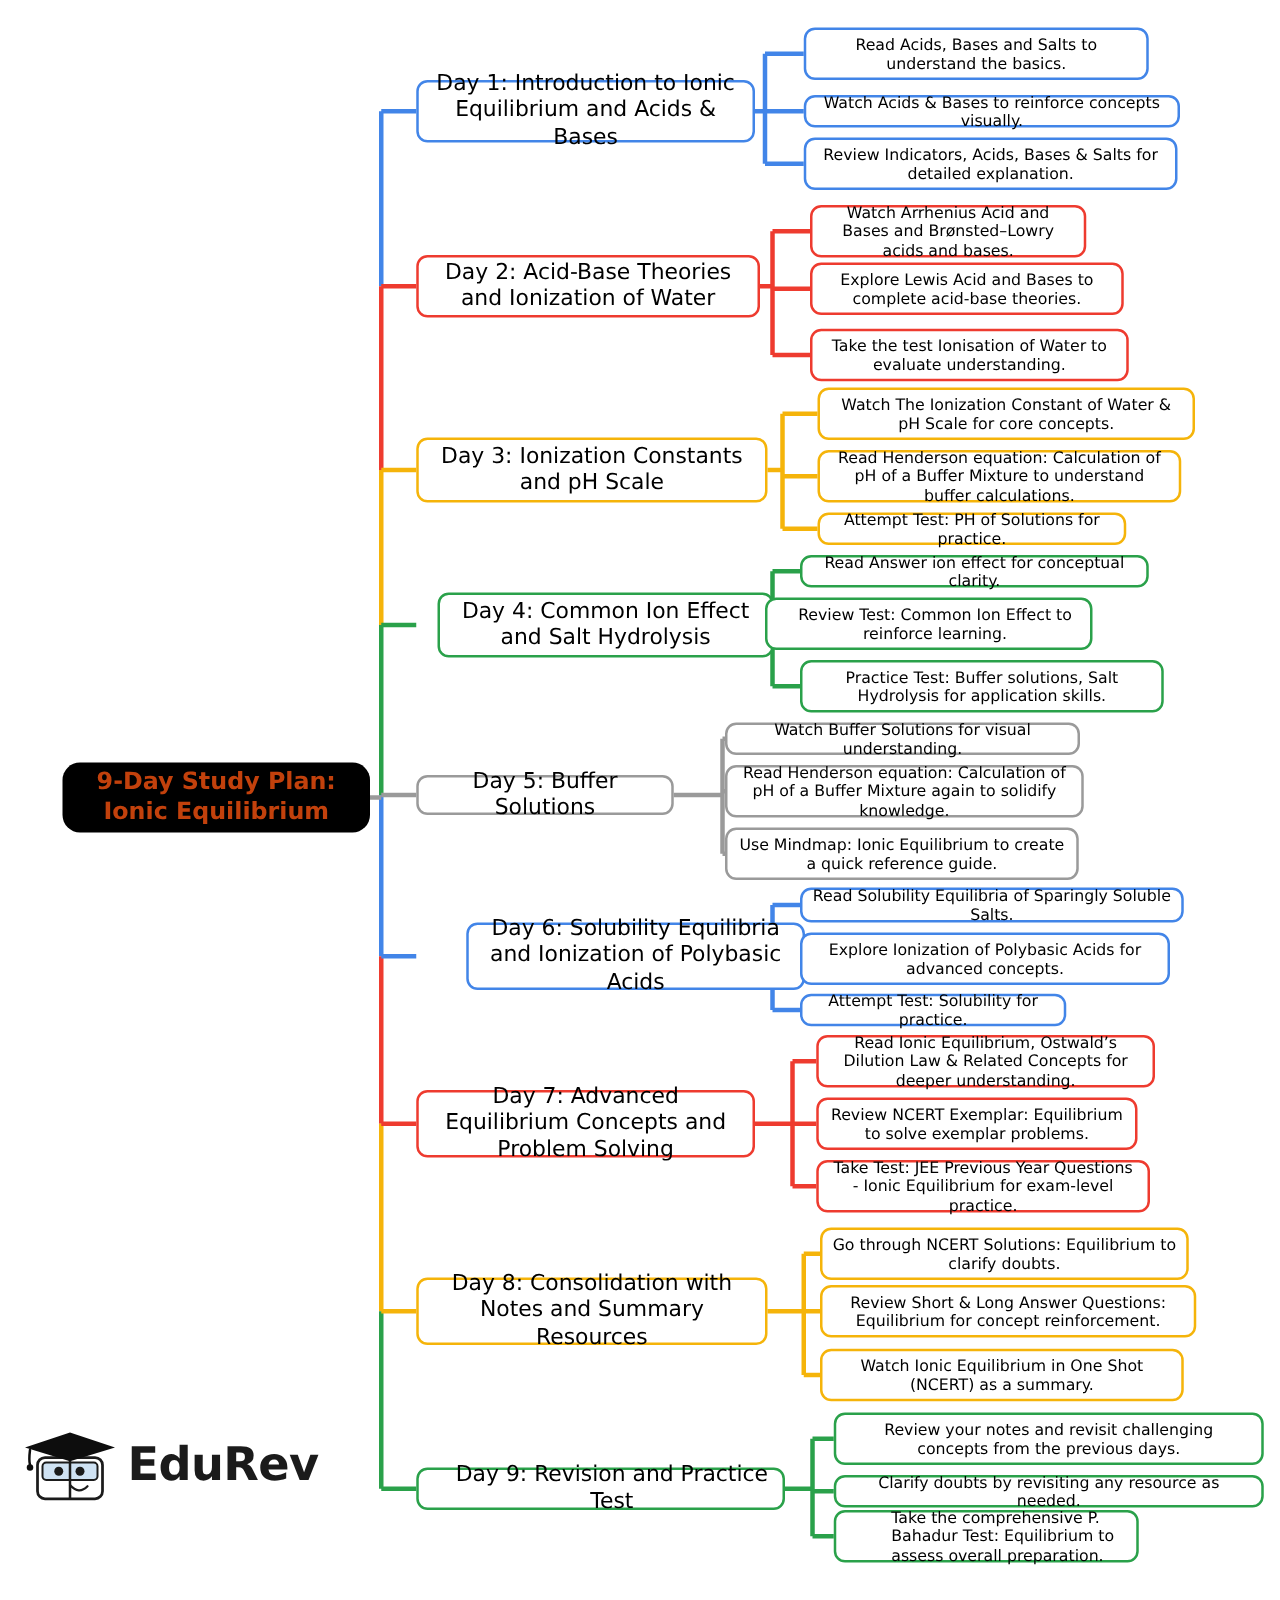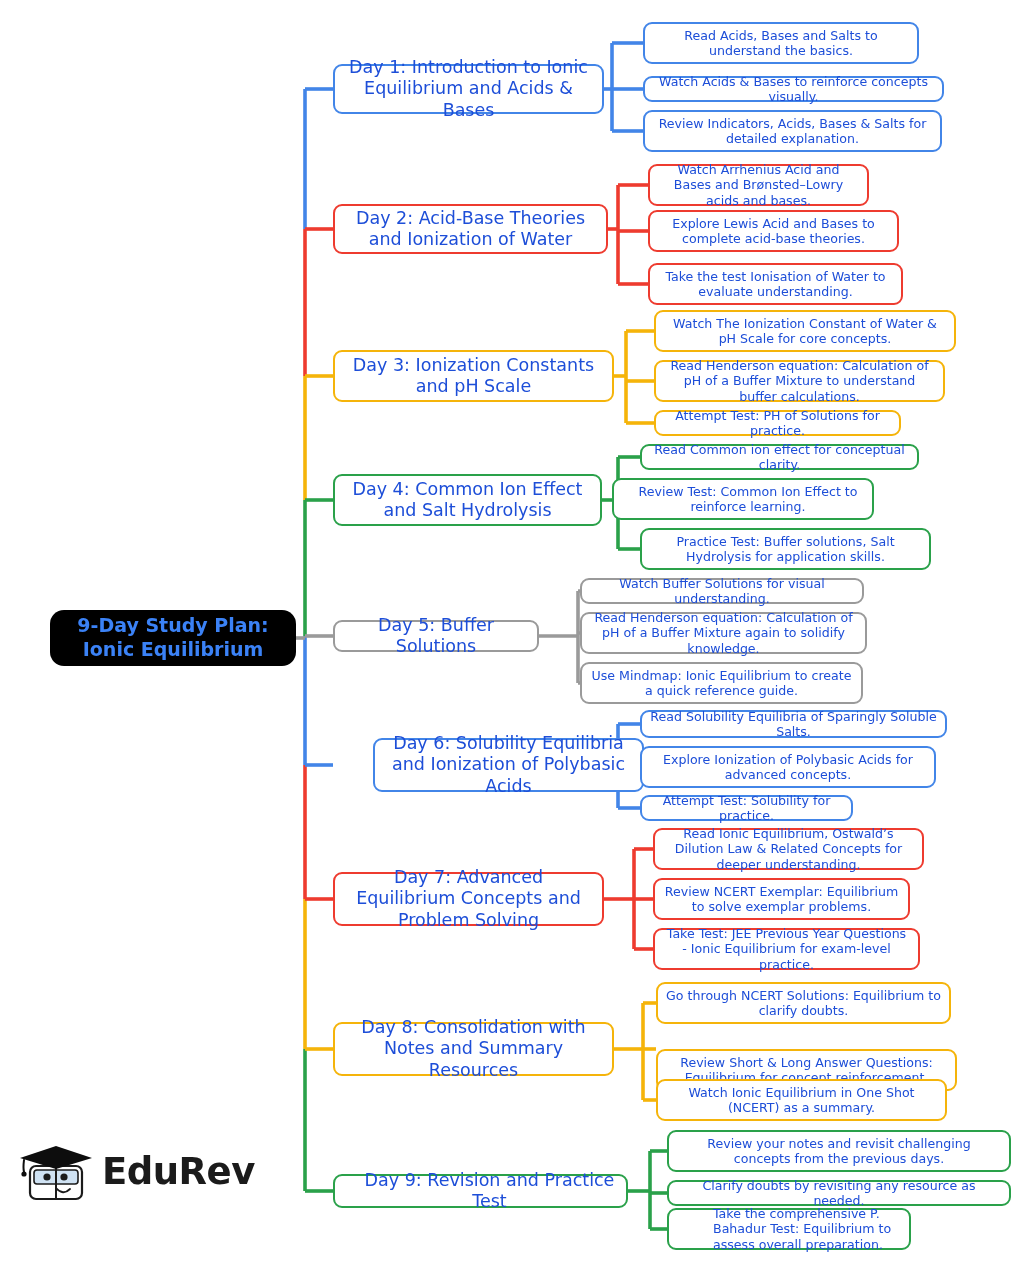--- a/index.html
+++ b/index.html
@@ -17,21 +17,21 @@
 
   .node {
     position: absolute;
     background: #ffffff;
     border-radius: 9px;
     display: flex;
     align-items: center;
     justify-content: center;
     text-align: center;
     line-height: 1.22;
-    color: #1d4ed8;
+    color: #000000;
   }
   .root {
     background: #000000;
     color: #ffffff;
     border-radius: 14px;
     font-size: 19px;
     font-weight: bold;
     padding: 6px 12px;
     line-height: 1.25;
   }
@@ -133,52 +133,52 @@
       <path d="M 643 1100 L 656 1100" fill="none" stroke="#f5b40a" stroke-width="3.6" stroke-linecap="butt" stroke-linejoin="miter"></path>
       <path d="M 305 1191 L 333 1191" fill="none" stroke="#2aa14a" stroke-width="3.6" stroke-linecap="butt" stroke-linejoin="miter"></path>
       <path d="M 628 1191 L 650 1191" fill="none" stroke="#2aa14a" stroke-width="3.6" stroke-linecap="butt" stroke-linejoin="miter"></path>
       <path d="M 650 1151 L 650 1229" fill="none" stroke="#2aa14a" stroke-width="3.6" stroke-linecap="butt" stroke-linejoin="miter"></path>
       <path d="M 650 1151 L 667 1151" fill="none" stroke="#2aa14a" stroke-width="3.6" stroke-linecap="butt" stroke-linejoin="miter"></path>
       <path d="M 650 1193 L 667 1193" fill="none" stroke="#2aa14a" stroke-width="3.6" stroke-linecap="butt" stroke-linejoin="miter"></path>
       <path d="M 650 1229 L 667 1229" fill="none" stroke="#2aa14a" stroke-width="3.6" stroke-linecap="butt" stroke-linejoin="miter"></path>
     </svg>
 
   <div id="nodes">
-      <div class="node root" style="left: 50px; top: 610px; width: 246px; height: 56px; background: rgb(0, 0, 0); color: #3b82f6;">9-Day Study Plan: Ionic Equilibrium</div>
+      <div class="node root" style="left: 50px; top: 610px; width: 246px; height: 56px; background: rgb(0, 0, 0); color: #c2410c;">9-Day Study Plan: Ionic Equilibrium</div>
       <div class="node branch" style="left: 333px; top: 64px; width: 271px; height: 50px; border-color: rgb(66, 133, 232);">Day 1: Introduction to Ionic Equilibrium and Acids &amp; Bases</div>
       <div class="node leaf" style="left: 643px; top: 22px; width: 276px; height: 42px; border-color: rgb(66, 133, 232);">Read Acids, Bases and Salts to understand the basics.</div>
       <div class="node leaf" style="left: 643px; top: 76px; width: 301px; height: 26px; border-color: rgb(66, 133, 232);">Watch Acids &amp; Bases to reinforce concepts visually.</div>
       <div class="node leaf" style="left: 643px; top: 110px; width: 299px; height: 42px; border-color: rgb(66, 133, 232);">Review Indicators, Acids, Bases &amp; Salts for detailed explanation.</div>
       <div class="node branch" style="left: 333px; top: 204px; width: 275px; height: 50px; border-color: rgb(238, 59, 47);">Day 2: Acid-Base Theories and Ionization of Water</div>
       <div class="node leaf" style="left: 648px; top: 164px; width: 221px; height: 42px; border-color: rgb(238, 59, 47);">Watch Arrhenius Acid and Bases and Brønsted–Lowry acids and bases.</div>
       <div class="node leaf" style="left: 648px; top: 210px; width: 251px; height: 42px; border-color: rgb(238, 59, 47);">Explore Lewis Acid and Bases to complete acid-base theories.</div>
       <div class="node leaf" style="left: 648px; top: 263px; width: 255px; height: 42px; border-color: rgb(238, 59, 47);">Take the test Ionisation of Water to evaluate understanding.</div>
       <div class="node branch" style="left: 333px; top: 350px; width: 281px; height: 52px; border-color: rgb(245, 180, 10);">Day 3: Ionization Constants and pH Scale</div>
       <div class="node leaf" style="left: 654px; top: 310px; width: 302px; height: 42px; border-color: rgb(245, 180, 10);">Watch The Ionization Constant of Water &amp; pH Scale for core concepts.</div>
       <div class="node leaf" style="left: 654px; top: 360px; width: 291px; height: 42px; border-color: rgb(245, 180, 10);">Read Henderson equation: Calculation of pH of a Buffer Mixture to understand buffer calculations.</div>
       <div class="node leaf" style="left: 654px; top: 410px; width: 247px; height: 26px; border-color: rgb(245, 180, 10);">Attempt Test: PH of Solutions for practice.</div>
-      <div class="node branch" style="left: 333px; top: 474px; width: 269px; height: 52px; border-color: rgb(42, 161, 74);">Day 4: Common Ion Effect and Salt Hydrolysis</div>
-      <div class="node leaf" style="left: 640px; top: 444px; width: 279px; height: 26px; border-color: rgb(42, 161, 74);">Read Common ion effect for conceptual clarity.</div>
+      <div class="node branch" style="left: 350px; top: 474px; width: 269px; height: 52px; border-color: rgb(42, 161, 74);">Day 4: Common Ion Effect and Salt Hydrolysis</div>
+      <div class="node leaf" style="left: 640px; top: 444px; width: 279px; height: 26px; border-color: rgb(42, 161, 74);">Read Answer ion effect for conceptual clarity.</div>
       <div class="node leaf" style="left: 612px; top: 478px; width: 262px; height: 42px; border-color: rgb(42, 161, 74); padding-left: 18px;">Review Test: Common Ion Effect to reinforce learning.</div>
       <div class="node leaf" style="left: 640px; top: 528px; width: 291px; height: 42px; border-color: rgb(42, 161, 74);">Practice Test: Buffer solutions, Salt Hydrolysis for application skills.</div>
       <div class="node branch" style="left: 333px; top: 620px; width: 206px; height: 32px; border-color: rgb(154, 154, 154);">Day 5: Buffer Solutions</div>
       <div class="node leaf" style="left: 580px; top: 578px; width: 284px; height: 26px; border-color: rgb(154, 154, 154);">Watch Buffer Solutions for visual understanding.</div>
       <div class="node leaf" style="left: 580px; top: 612px; width: 287px; height: 42px; border-color: rgb(154, 154, 154);">Read Henderson equation: Calculation of pH of a Buffer Mixture again to solidify knowledge.</div>
       <div class="node leaf" style="left: 580px; top: 662px; width: 283px; height: 42px; border-color: rgb(154, 154, 154);">Use Mindmap: Ionic Equilibrium to create a quick reference guide.</div>
       <div class="node branch" style="left: 333px; top: 738px; width: 271px; height: 54px; border-color: rgb(66, 133, 232); margin-left: 40px;">Day 6: Solubility Equilibria and Ionization of Polybasic Acids</div>
       <div class="node leaf" style="left: 640px; top: 710px; width: 307px; height: 28px; border-color: rgb(66, 133, 232);">Read Solubility Equilibria of Sparingly Soluble Salts.</div>
       <div class="node leaf" style="left: 640px; top: 746px; width: 296px; height: 42px; border-color: rgb(66, 133, 232);">Explore Ionization of Polybasic Acids for advanced concepts.</div>
       <div class="node leaf" style="left: 640px; top: 795px; width: 213px; height: 26px; border-color: rgb(66, 133, 232);">Attempt Test: Solubility for practice.</div>
       <div class="node branch" style="left: 333px; top: 872px; width: 271px; height: 54px; border-color: rgb(238, 59, 47);">Day 7: Advanced Equilibrium Concepts and Problem Solving</div>
       <div class="node leaf" style="left: 653px; top: 828px; width: 271px; height: 42px; border-color: rgb(238, 59, 47);">Read Ionic Equilibrium, Ostwald’s Dilution Law &amp; Related Concepts for deeper understanding.</div>
       <div class="node leaf" style="left: 653px; top: 878px; width: 257px; height: 42px; border-color: rgb(238, 59, 47);">Review NCERT Exemplar: Equilibrium to solve exemplar problems.</div>
       <div class="node leaf" style="left: 653px; top: 928px; width: 267px; height: 42px; border-color: rgb(238, 59, 47);">Take Test: JEE Previous Year Questions - Ionic Equilibrium for exam-level practice.</div>
       <div class="node branch" style="left: 333px; top: 1022px; width: 281px; height: 54px; border-color: rgb(245, 180, 10);">Day 8: Consolidation with Notes and Summary Resources</div>
       <div class="node leaf" style="left: 656px; top: 982px; width: 295px; height: 42px; border-color: rgb(245, 180, 10);">Go through NCERT Solutions: Equilibrium to clarify doubts.</div>
-      <div class="node leaf" style="left: 656px; top: 1028px; width: 301px; height: 42px; border-color: rgb(245, 180, 10); margin-top: 21px;">Review Short &amp; Long Answer Questions: Equilibrium for concept reinforcement.</div>
+      <div class="node leaf" style="left: 656px; top: 1028px; width: 301px; height: 42px; border-color: rgb(245, 180, 10);">Review Short &amp; Long Answer Questions: Equilibrium for concept reinforcement.</div>
       <div class="node leaf" style="left: 656px; top: 1079px; width: 291px; height: 42px; border-color: rgb(245, 180, 10);">Watch Ionic Equilibrium in One Shot (NCERT) as a summary.</div>
       <div class="node branch" style="left: 333px; top: 1174px; width: 295px; height: 34px; border-color: rgb(42, 161, 74); padding-left: 28px;">Day 9: Revision and Practice Test</div>
       <div class="node leaf" style="left: 667px; top: 1130px; width: 344px; height: 42px; border-color: rgb(42, 161, 74);">Review your notes and revisit challenging concepts from the previous days.</div>
       <div class="node leaf" style="left: 667px; top: 1180px; width: 344px; height: 26px; border-color: rgb(42, 161, 74);">Clarify doubts by revisiting any resource as needed.</div>
       <div class="node leaf lefty" style="left: 667px; top: 1208px; width: 244px; height: 42px; border-color: rgb(42, 161, 74);">Take the comprehensive P. Bahadur Test: Equilibrium to assess overall preparation.</div>
     </div>
 
   <div id="logo">
     <svg width="78" height="62" viewBox="0 0 78 62">
 

